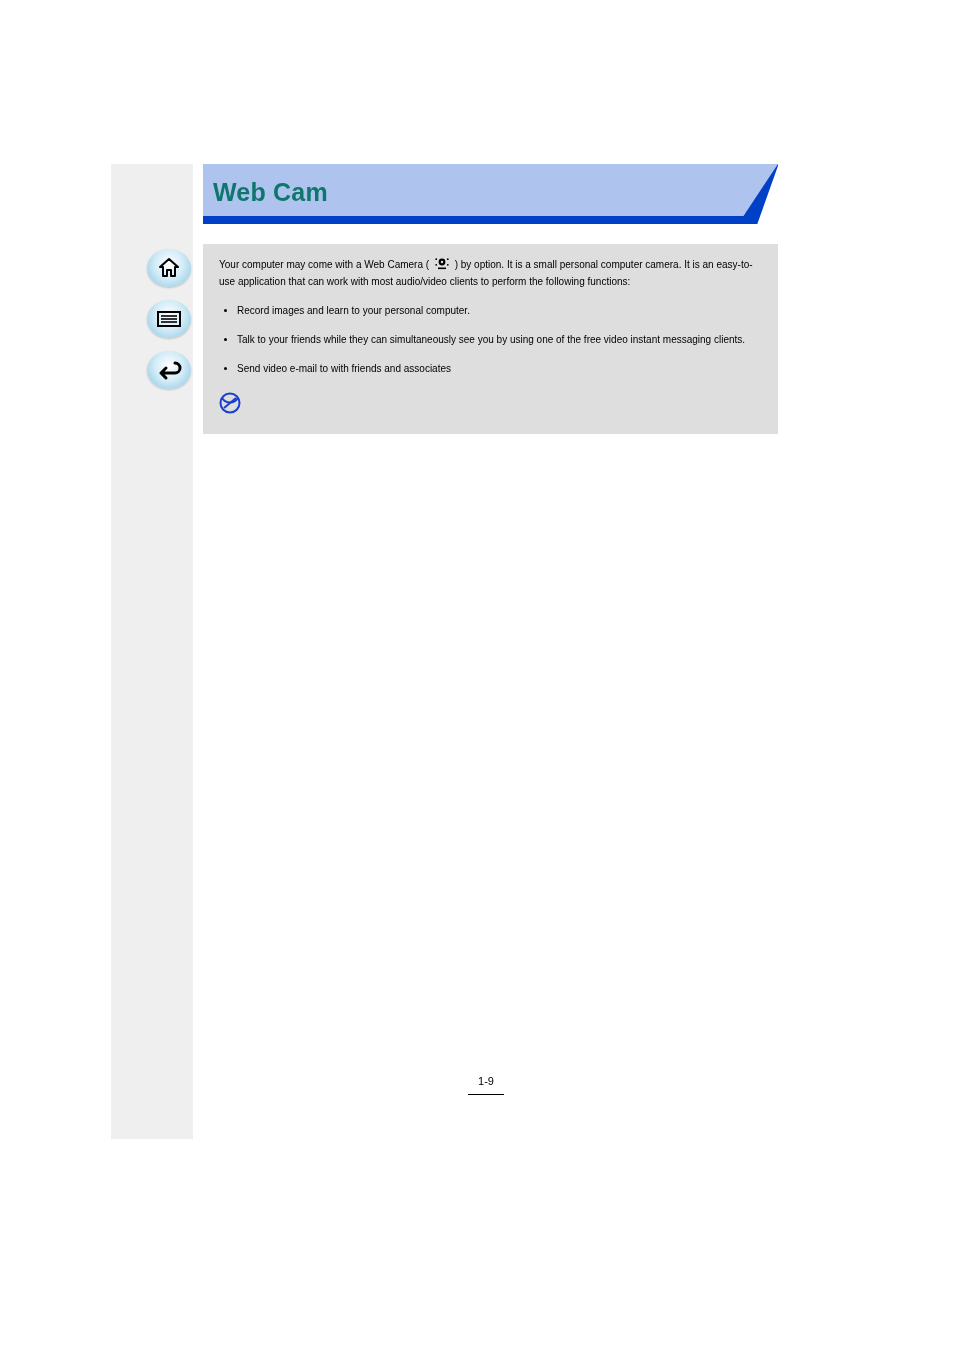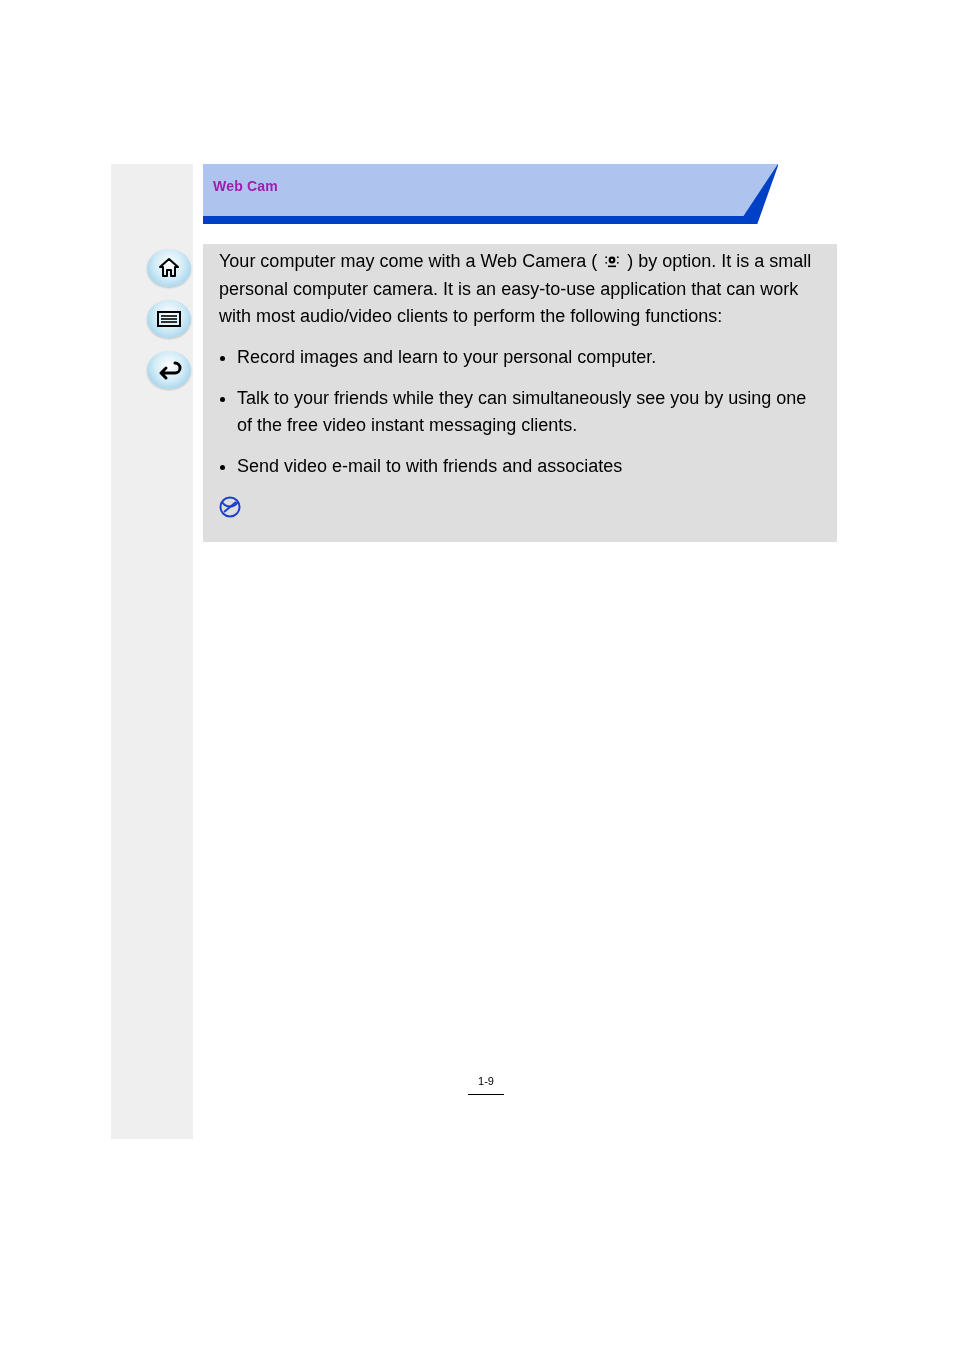--- a/index.html
+++ b/index.html
@@ -60,30 +60,30 @@
     position: absolute;
     right: -1px; top: -1px;
     width: 38px; height: 62px;
     background: #ffffff;
     clip-path: polygon(100% 0, 100% 100%, 42% 100%, 100% 0);
   }
   .title-text {
     position: absolute;
     left: 10px;
     top: 14px;
-    font-size: 14px;
+    font-size: 25px;
     font-weight: bold;
-    color: #a21caf;
+    color: #0f766e;
     letter-spacing: 0.2px;
   }
   .info-box {
     background: #dedede;
-    width: 634px;
-    padding: 4px 16px 16px 16px;
-    font-size: 18px;
+    width: 575px;
+    padding: 12px 16px 16px 16px;
+    font-size: 10px;
     line-height: 1.5;
     color: #000;
     position: relative;
     margin-top: 20px;
   }
   .info-box p { margin-bottom: 14px; }
   .info-box p:last-child { margin-bottom: 0; }
   .info-box ul { list-style: disc; padding-left: 18px; margin-top: 6px; margin-bottom: 14px;}
   .info-box li { margin-bottom: 14px; }
   .inline-glyph {

